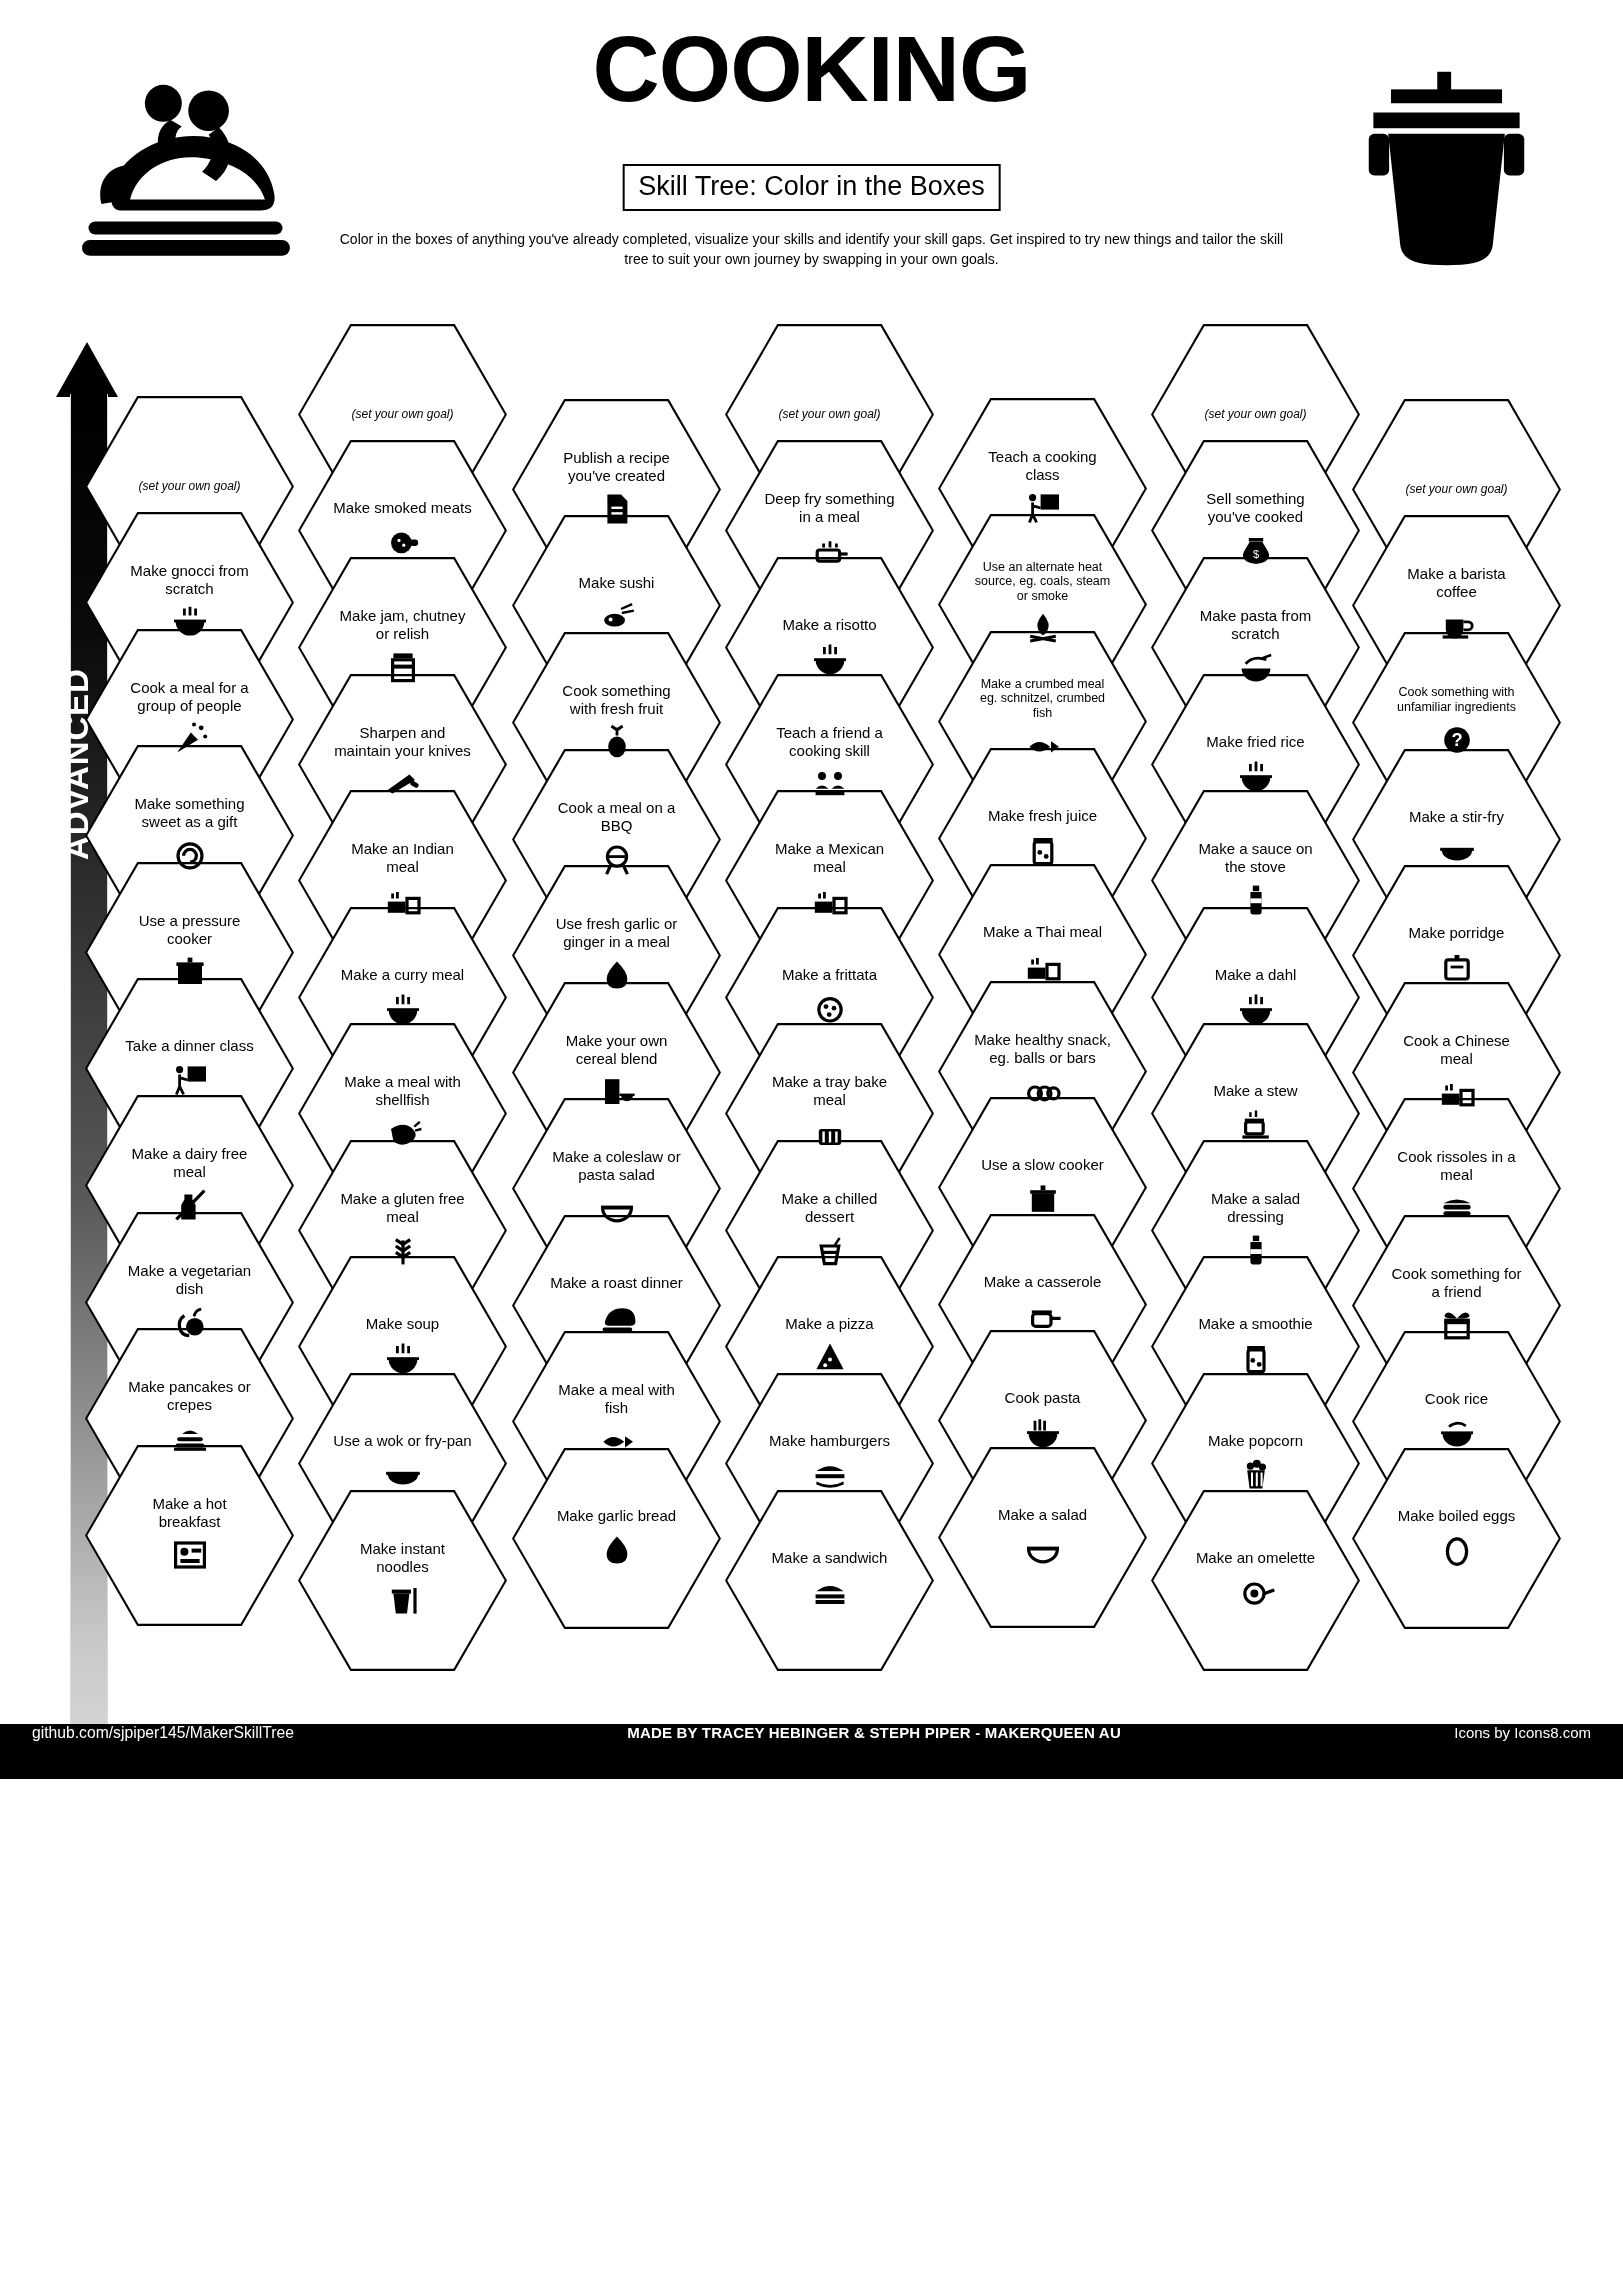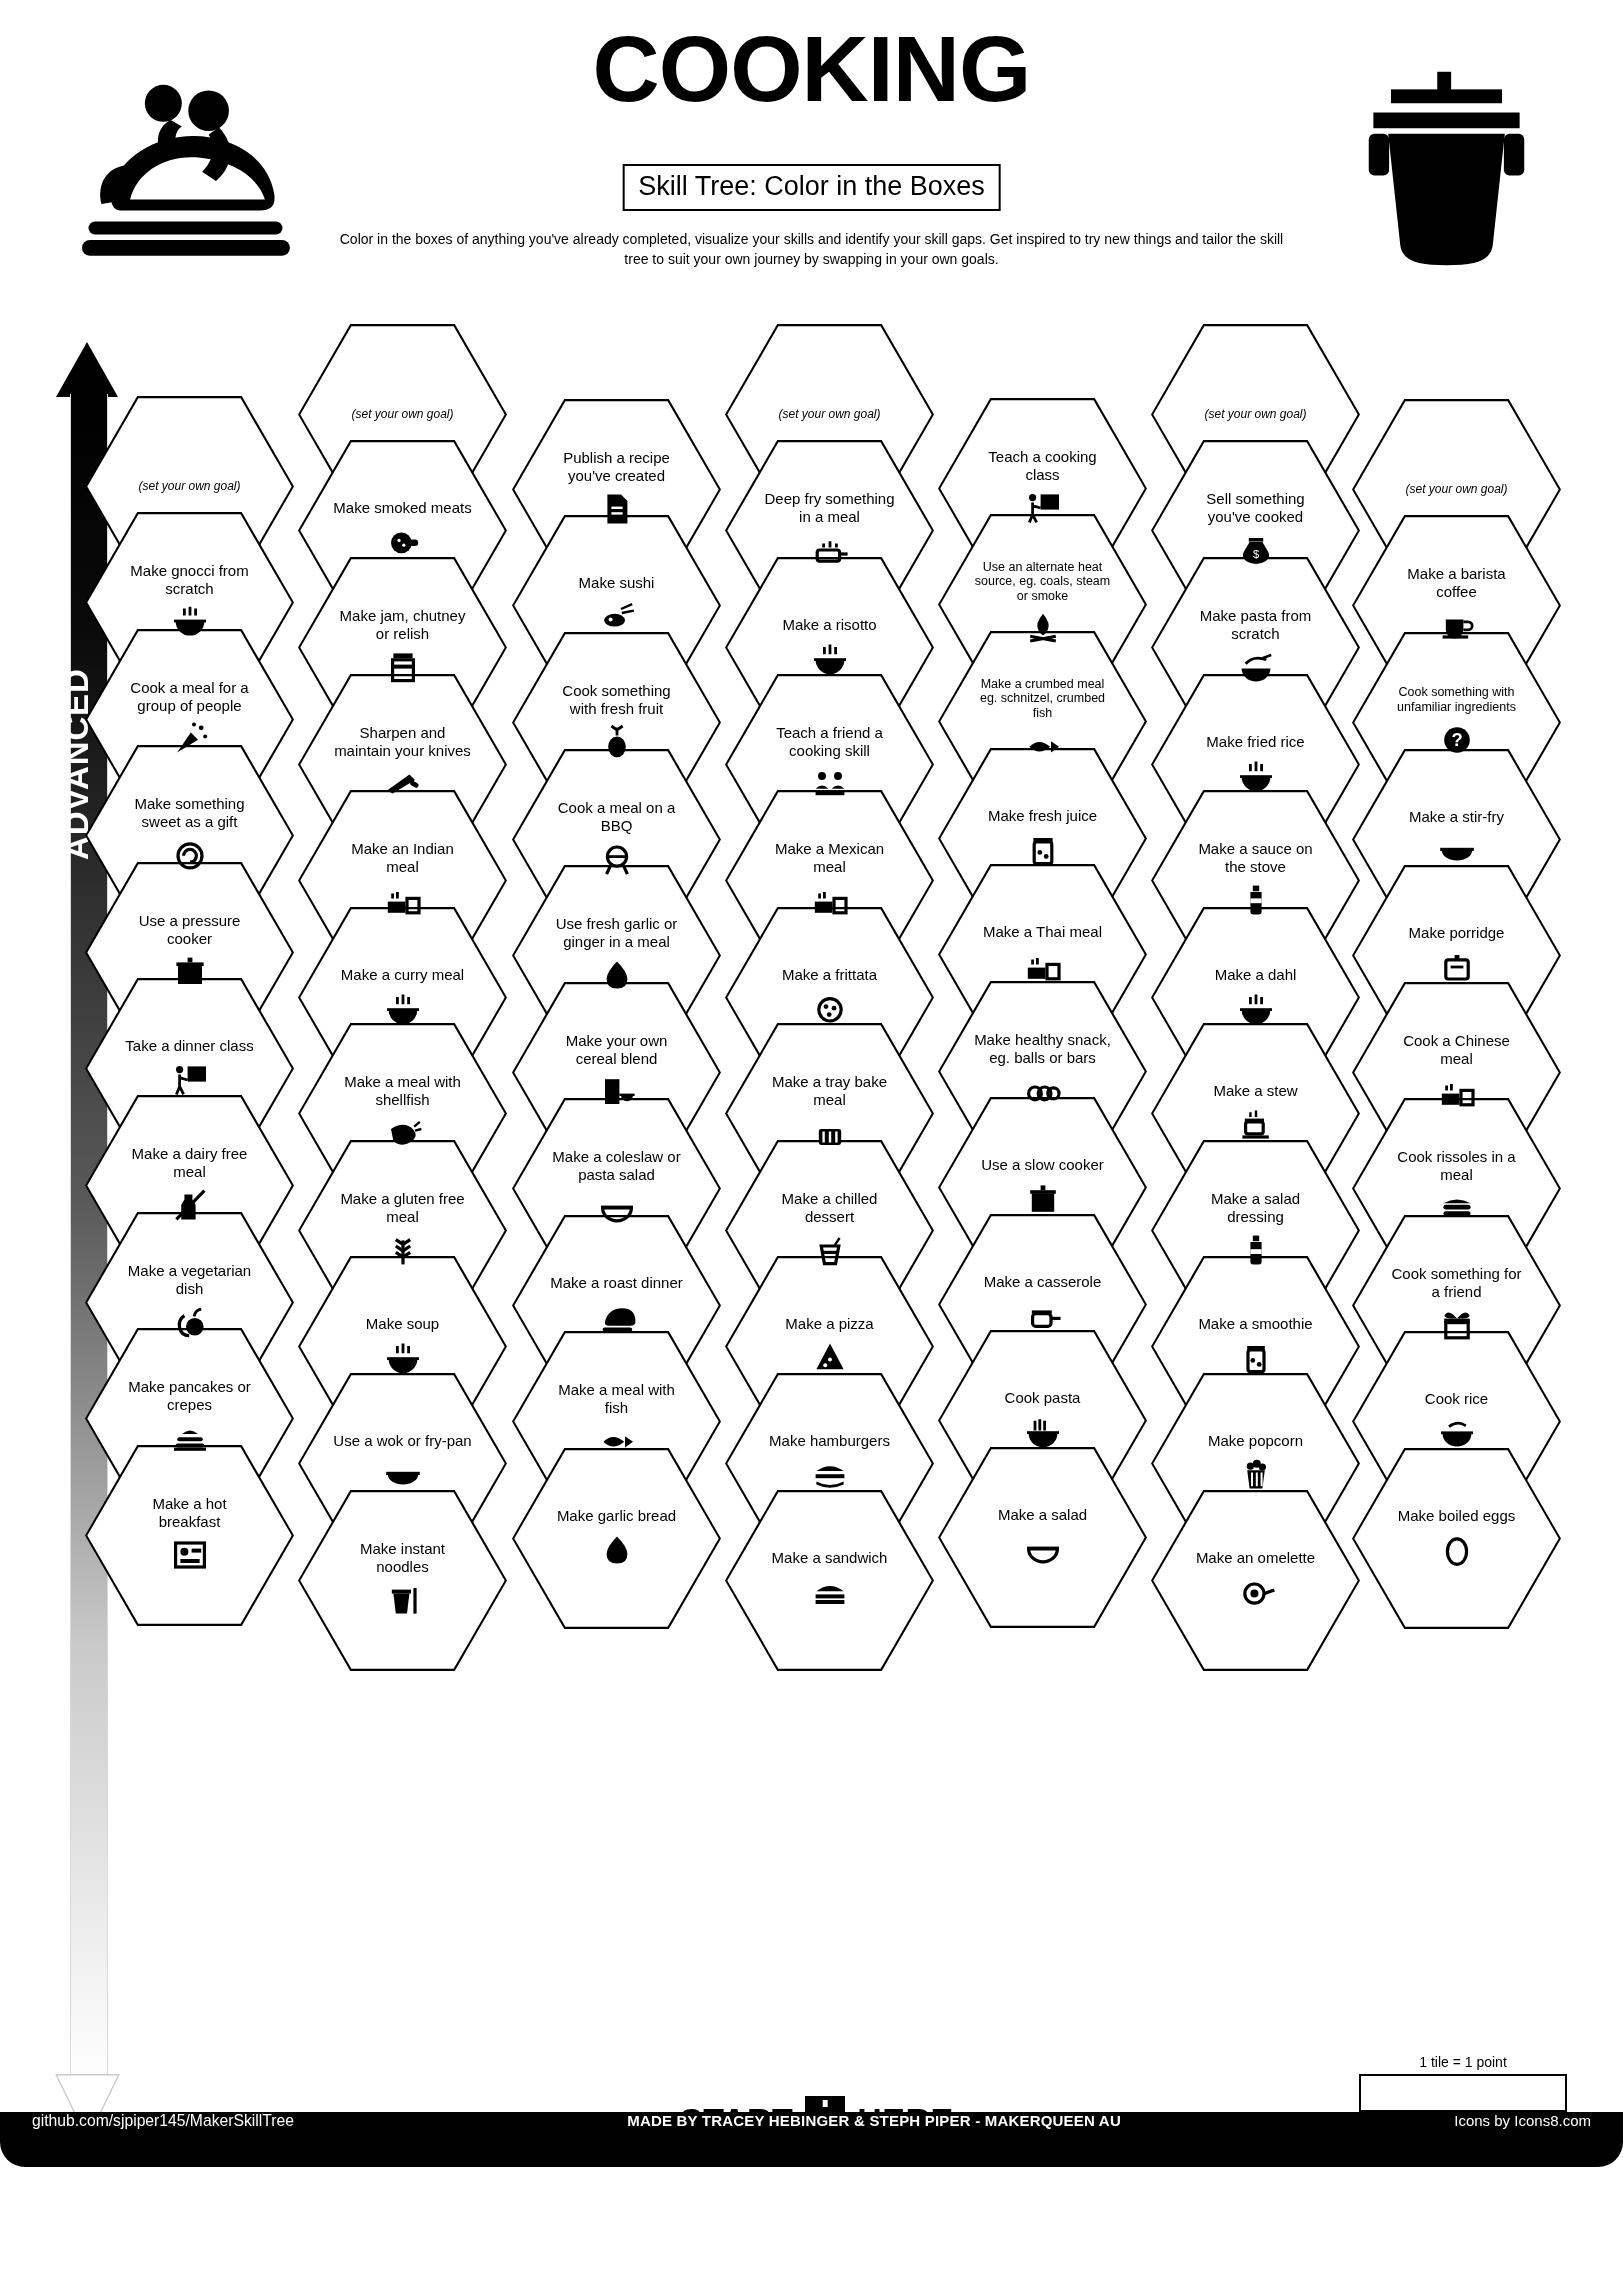--- a/index.html
+++ b/index.html
@@ -1,17 +1,17 @@
 <!DOCTYPE html>
 <html style="font-size:7.4px"><head>
 <meta charset="utf-8">
 <style>
   html,body{margin:0;padding:0;background:#ffffff;}
   body{width:1623px;height:2295px;position:relative;font-family:"Liberation Sans",sans-serif;color:#000;}
-  .page{position:relative;width:1623px;height:2167px;overflow:hidden;border-radius:25px;}
+  .page{position:relative;width:1623px;height:1779px;overflow:hidden;}
 
   
   .title{
     position:absolute;left:0;right:0;top:23px;text-align:center;
     font-size:93px;font-weight:bold;letter-spacing:-0.9px;line-height:1;
   }
   .subtitle-band{
     position:absolute;left:50%;transform:translateX(-50%);top:164px;
     border:2.8px solid #000;padding:4.6px 14px 7.4px 14px;
     font-size:27px;font-weight:normal;white-space:nowrap;

